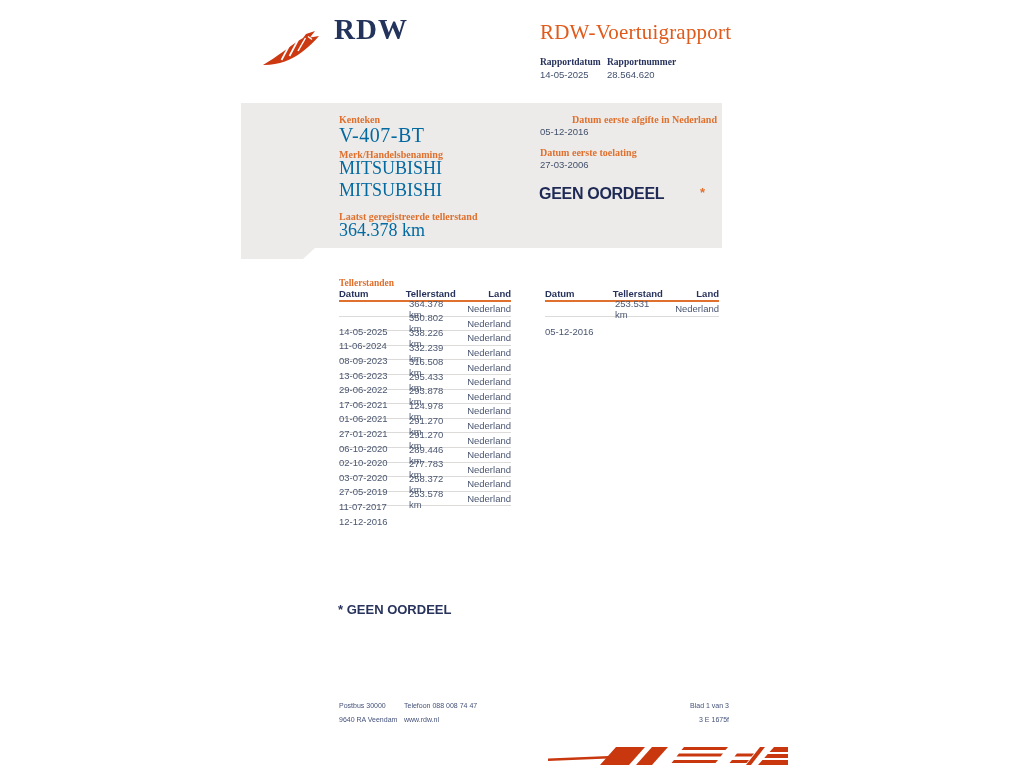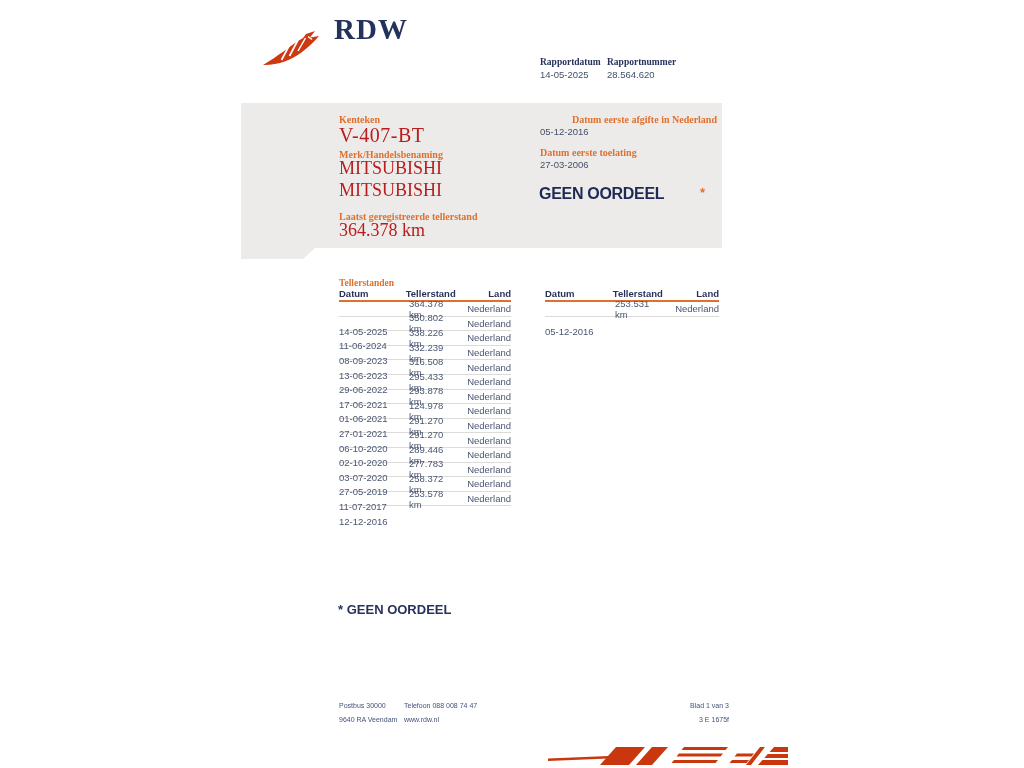--- a/index.html
+++ b/index.html
@@ -18,21 +18,21 @@
     font-size:21px; color:#e05a1c; letter-spacing:0.2px; }
   .hdr-label { font-family:"Liberation Serif", serif; font-weight:bold;
     font-size:9.5px; color:#27335c; }
   .hdr-value { font-size:9.5px; color:#42506b; }
 
   
   .panel { left:241px; top:103px; width:481px; height:156px; background:#ecebe9;
     clip-path:polygon(0 0, 481px 0, 481px 145px, 74px 145px, 62px 156px, 0 156px); }
   .olabel { font-family:"Liberation Serif", serif; font-weight:bold;
     font-size:10px; color:#e0702e; }
-  .big-serif { font-family:"Liberation Serif", serif; color:#b91c1c; }
+  .big-serif { font-family:"Liberation Serif", serif; color:#0369a1; }
   .sm-value { font-size:9.5px; color:#42506b; }
   .oordeel { font-family:"Liberation Sans", sans-serif; font-weight:bold;
     font-size:16px; color:#1e2a55; letter-spacing:-0.3px; }
   .star { color:#e0702e; font-weight:bold; font-size:13px; }
 
   
   .section-head { font-family:"Liberation Serif", serif; font-weight:bold;
     font-size:9.5px; color:#e0702e; }
   .mtable { }
   .thead { display:flex; align-items:flex-end; height:13px;
@@ -57,20 +57,21 @@
 
   <svg class="abs" style="left:261px; top:29px;" width="72" height="44" viewBox="0 0 72 44">
     <path fill="#cc3911" d="M2 36 C16 28 30 16 42 9 L45 5 L54 2 L49 8.5 L58 7 C53.5 12.5 48 17.5 41 23 C31 31 16 36.5 2 36 Z"></path>
     <path stroke="#ffffff" stroke-width="1.7" fill="none" d="M29 15 L20.5 31"></path>
     <path stroke="#ffffff" stroke-width="1.7" fill="none" d="M37 11 L28.5 27"></path>
     <path stroke="#ffffff" stroke-width="1.5" fill="none" d="M44.5 9 L37 22"></path>
     <path stroke="#ffffff" stroke-width="1.3" fill="none" d="M47 7.5 L51 10.5"></path>
   </svg>
   <div class="abs wordmark">RDW</div>
 
+  <div class="abs doc-title">RDW-Voertuigrapport</div>
   <div class="abs hdr-label" style="left:540px; top:57px;">Rapportdatum</div>
   <div class="abs hdr-label" style="left:607px; top:57px;">Rapportnummer</div>
   <div class="abs hdr-value" style="left:540px; top:69px;">14-05-2025</div>
   <div class="abs hdr-value" style="left:607px; top:69px;">28.564.620</div>
 
   <div class="abs panel">
     <div class="abs olabel" style="left:98px; top:11px;">Kenteken</div>
     <div class="abs big-serif" style="left:98px; top:21px; font-size:20px; letter-spacing:0.5px;">V-407-BT</div>
     <div class="abs olabel" style="left:98px; top:46px;">Merk/Handelsbenaming</div>
     <div class="abs big-serif" style="left:98px; top:55px; font-size:18px;">MITSUBISHI</div>

